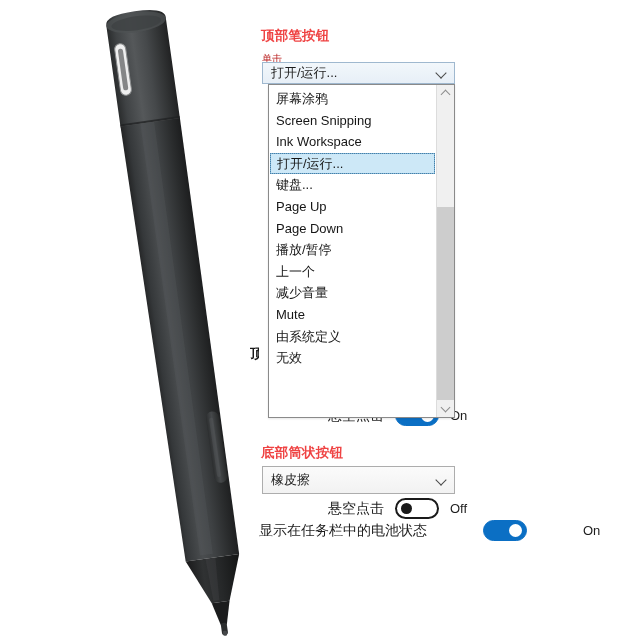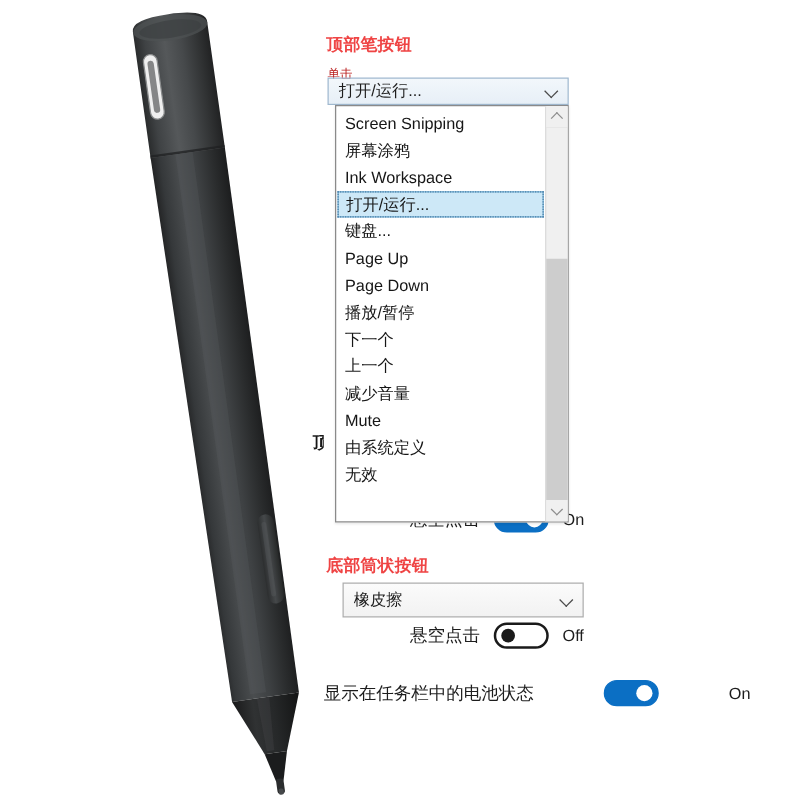--- a/index.html
+++ b/index.html
@@ -305,29 +305,28 @@
 
   <div class="field-label" style="left:12px; top:52px;">单击</div>
 
   <div class="combo focused" style="left:12px; top:62px; width:193px; height:22px;">
     <span class="combo-text">打开/运行...</span>
     <span class="combo-arrow"></span>
   </div>
 
   <div id="dropdown-list" style="left:18px; top:84px; width:187px; height:334px;">
     <div id="dropdown-items">
+        <div class="dd-item">屏幕涂鸦</div>
         <div class="dd-item">Screen Snipping</div>
-        <div class="dd-item">屏幕涂鸦</div>
         <div class="dd-item">Ink Workspace</div>
         <div class="dd-item selected">打开/运行...</div>
         <div class="dd-item">键盘...</div>
         <div class="dd-item">Page Up</div>
         <div class="dd-item">Page Down</div>
         <div class="dd-item">播放/暂停</div>
-        <div class="dd-item">下一个</div>
         <div class="dd-item">上一个</div>
         <div class="dd-item">减少音量</div>
         <div class="dd-item">Mute</div>
         <div class="dd-item">由系统定义</div>
         <div class="dd-item">无效</div>
       </div>
     <div id="dd-scrollbar">
       <div class="sb-btn up"></div>
       <div id="sb-track">
         <div id="sb-thumb"></div>
@@ -339,34 +338,34 @@
   <div class="toggle-row" style="left:78px; top:405px;">
     <span class="tgl-label">悬空点击</span>
     <span class="switch on">
       <span class="knob"></span>
     </span>
     <span class="switch-state">On</span>
   </div>
 
   <div class="section-header" style="left:11px; top:444px;">底部筒状按钮</div>
 
-  <div class="combo" style="left:24px; top:466px; width:193px; height:28px;gap:36px;">
+  <div class="combo" style="left:12px; top:466px; width:193px; height:28px;gap:36px;">
     <span class="combo-text">橡皮擦</span>
     <span class="combo-arrow"></span>
   </div>
 
   <div class="toggle-row" style="left:78px; top:498px;">
     <span class="tgl-label">悬空点击</span>
     <span class="switch off">
       <span class="knob"></span>
     </span>
     <span class="switch-state">Off</span>
   </div>
 
-  <div class="toggle-row" style="left:9px; top:544px;gap:45px;">
+  <div class="toggle-row" style="left:9px; top:520px;gap:45px;">
     <span class="tgl-label">显示在任务栏中的电池状态</span>
     <span class="switch on">
       <span class="knob"></span>
     </span>
     <span class="switch-state">On</span>
   </div>
 
 </div>
 
 </body></html>

